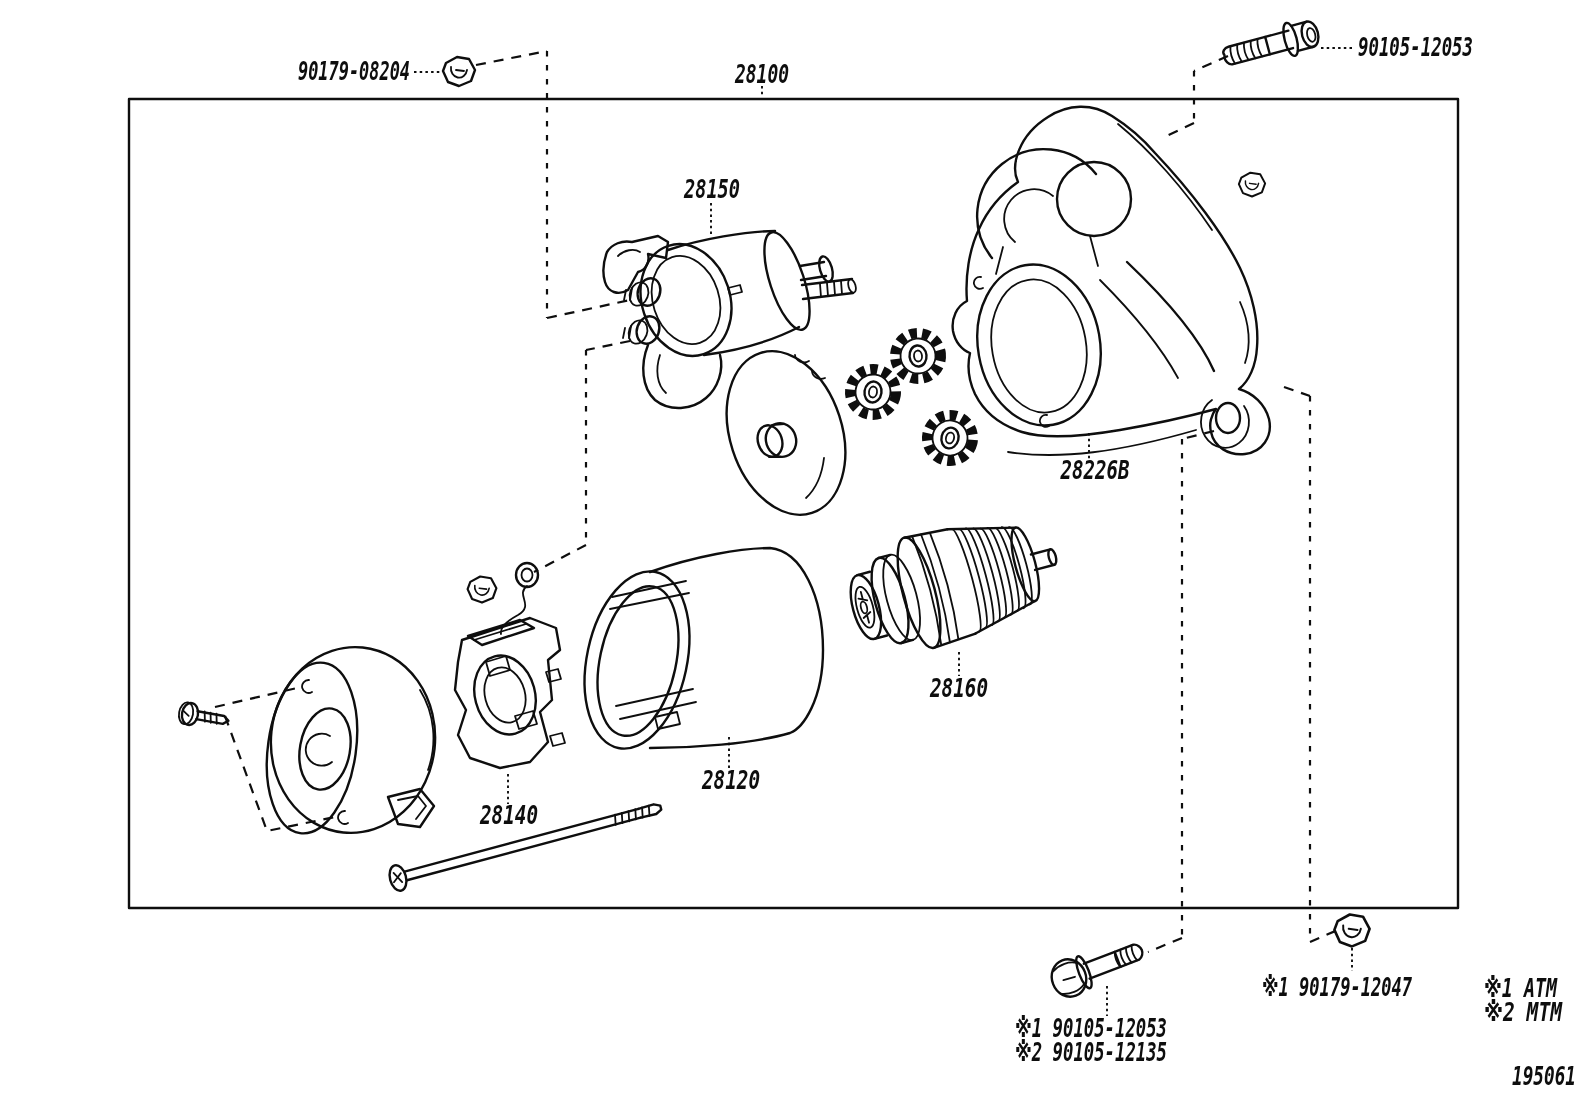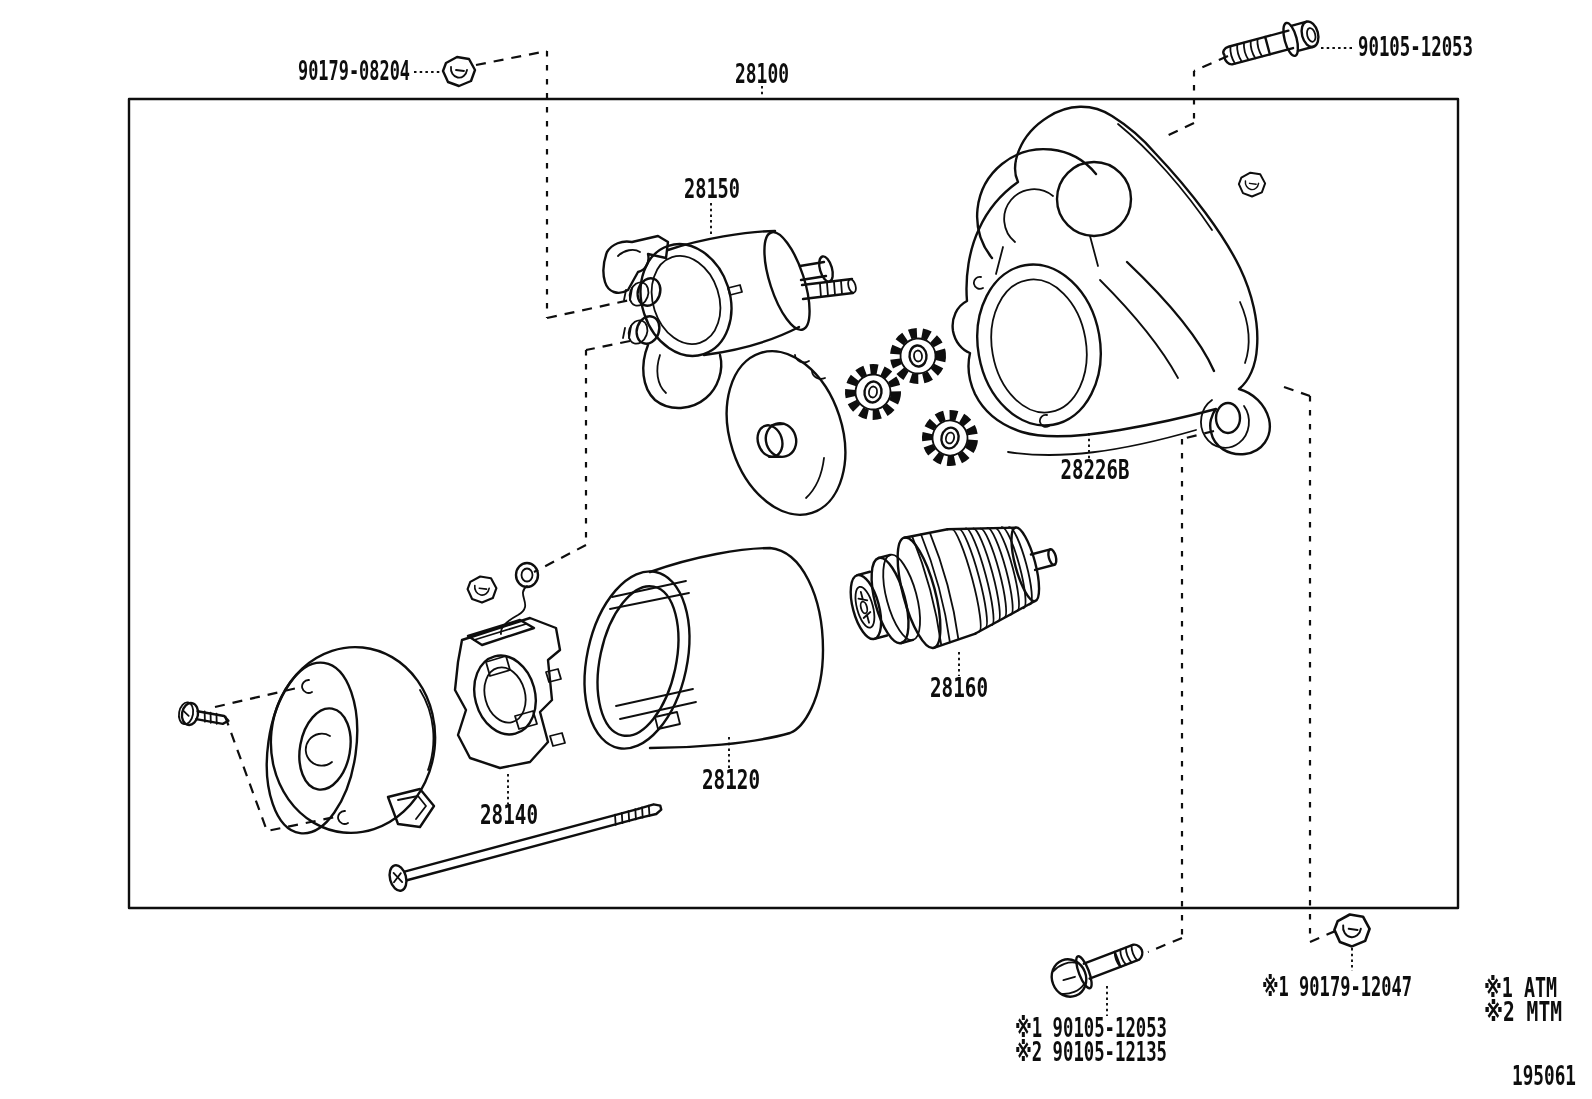--- a/index.html
+++ b/index.html
@@ -1,16 +1,16 @@
 <!DOCTYPE html>
 <html><head>
 <meta charset="utf-8">
 <style>
   html,body{margin:0;padding:0;background:#ffffff;}
-  .canvas{position:relative;width:1592px;height:1099px;background:#ffffff;overflow:hidden;}
+  .canvas{position:relative;width:1592px;height:1099px;background:#ffffff;overflow:hidden;font-style:italic;}
   svg{position:absolute;left:0;top:0;}
   .ln{fill:none;stroke:#0e0e0e;stroke-width:2.4;stroke-linecap:round;stroke-linejoin:round;}
   .thin{fill:none;stroke:#0e0e0e;stroke-width:1.8;stroke-linecap:round;stroke-linejoin:round;}
   .lead{fill:none;stroke:#0e0e0e;stroke-width:1.9;stroke-dasharray:2.5 3.2;}
   .dash{fill:none;stroke:#0e0e0e;stroke-width:2.2;stroke-dasharray:10 8;}
   .dashv{fill:none;stroke:#0e0e0e;stroke-width:2.2;stroke-dasharray:5.5 8.5;}
   .lbl{font-family:"DejaVu Sans Mono","DejaVu Sans",monospace;font-weight:700;font-size:26px;fill:#0e0e0e;}
   .teeth{fill:none;stroke:#0e0e0e;stroke-width:10;stroke-dasharray:7.5 5.2;}
 </style>
 </head>

